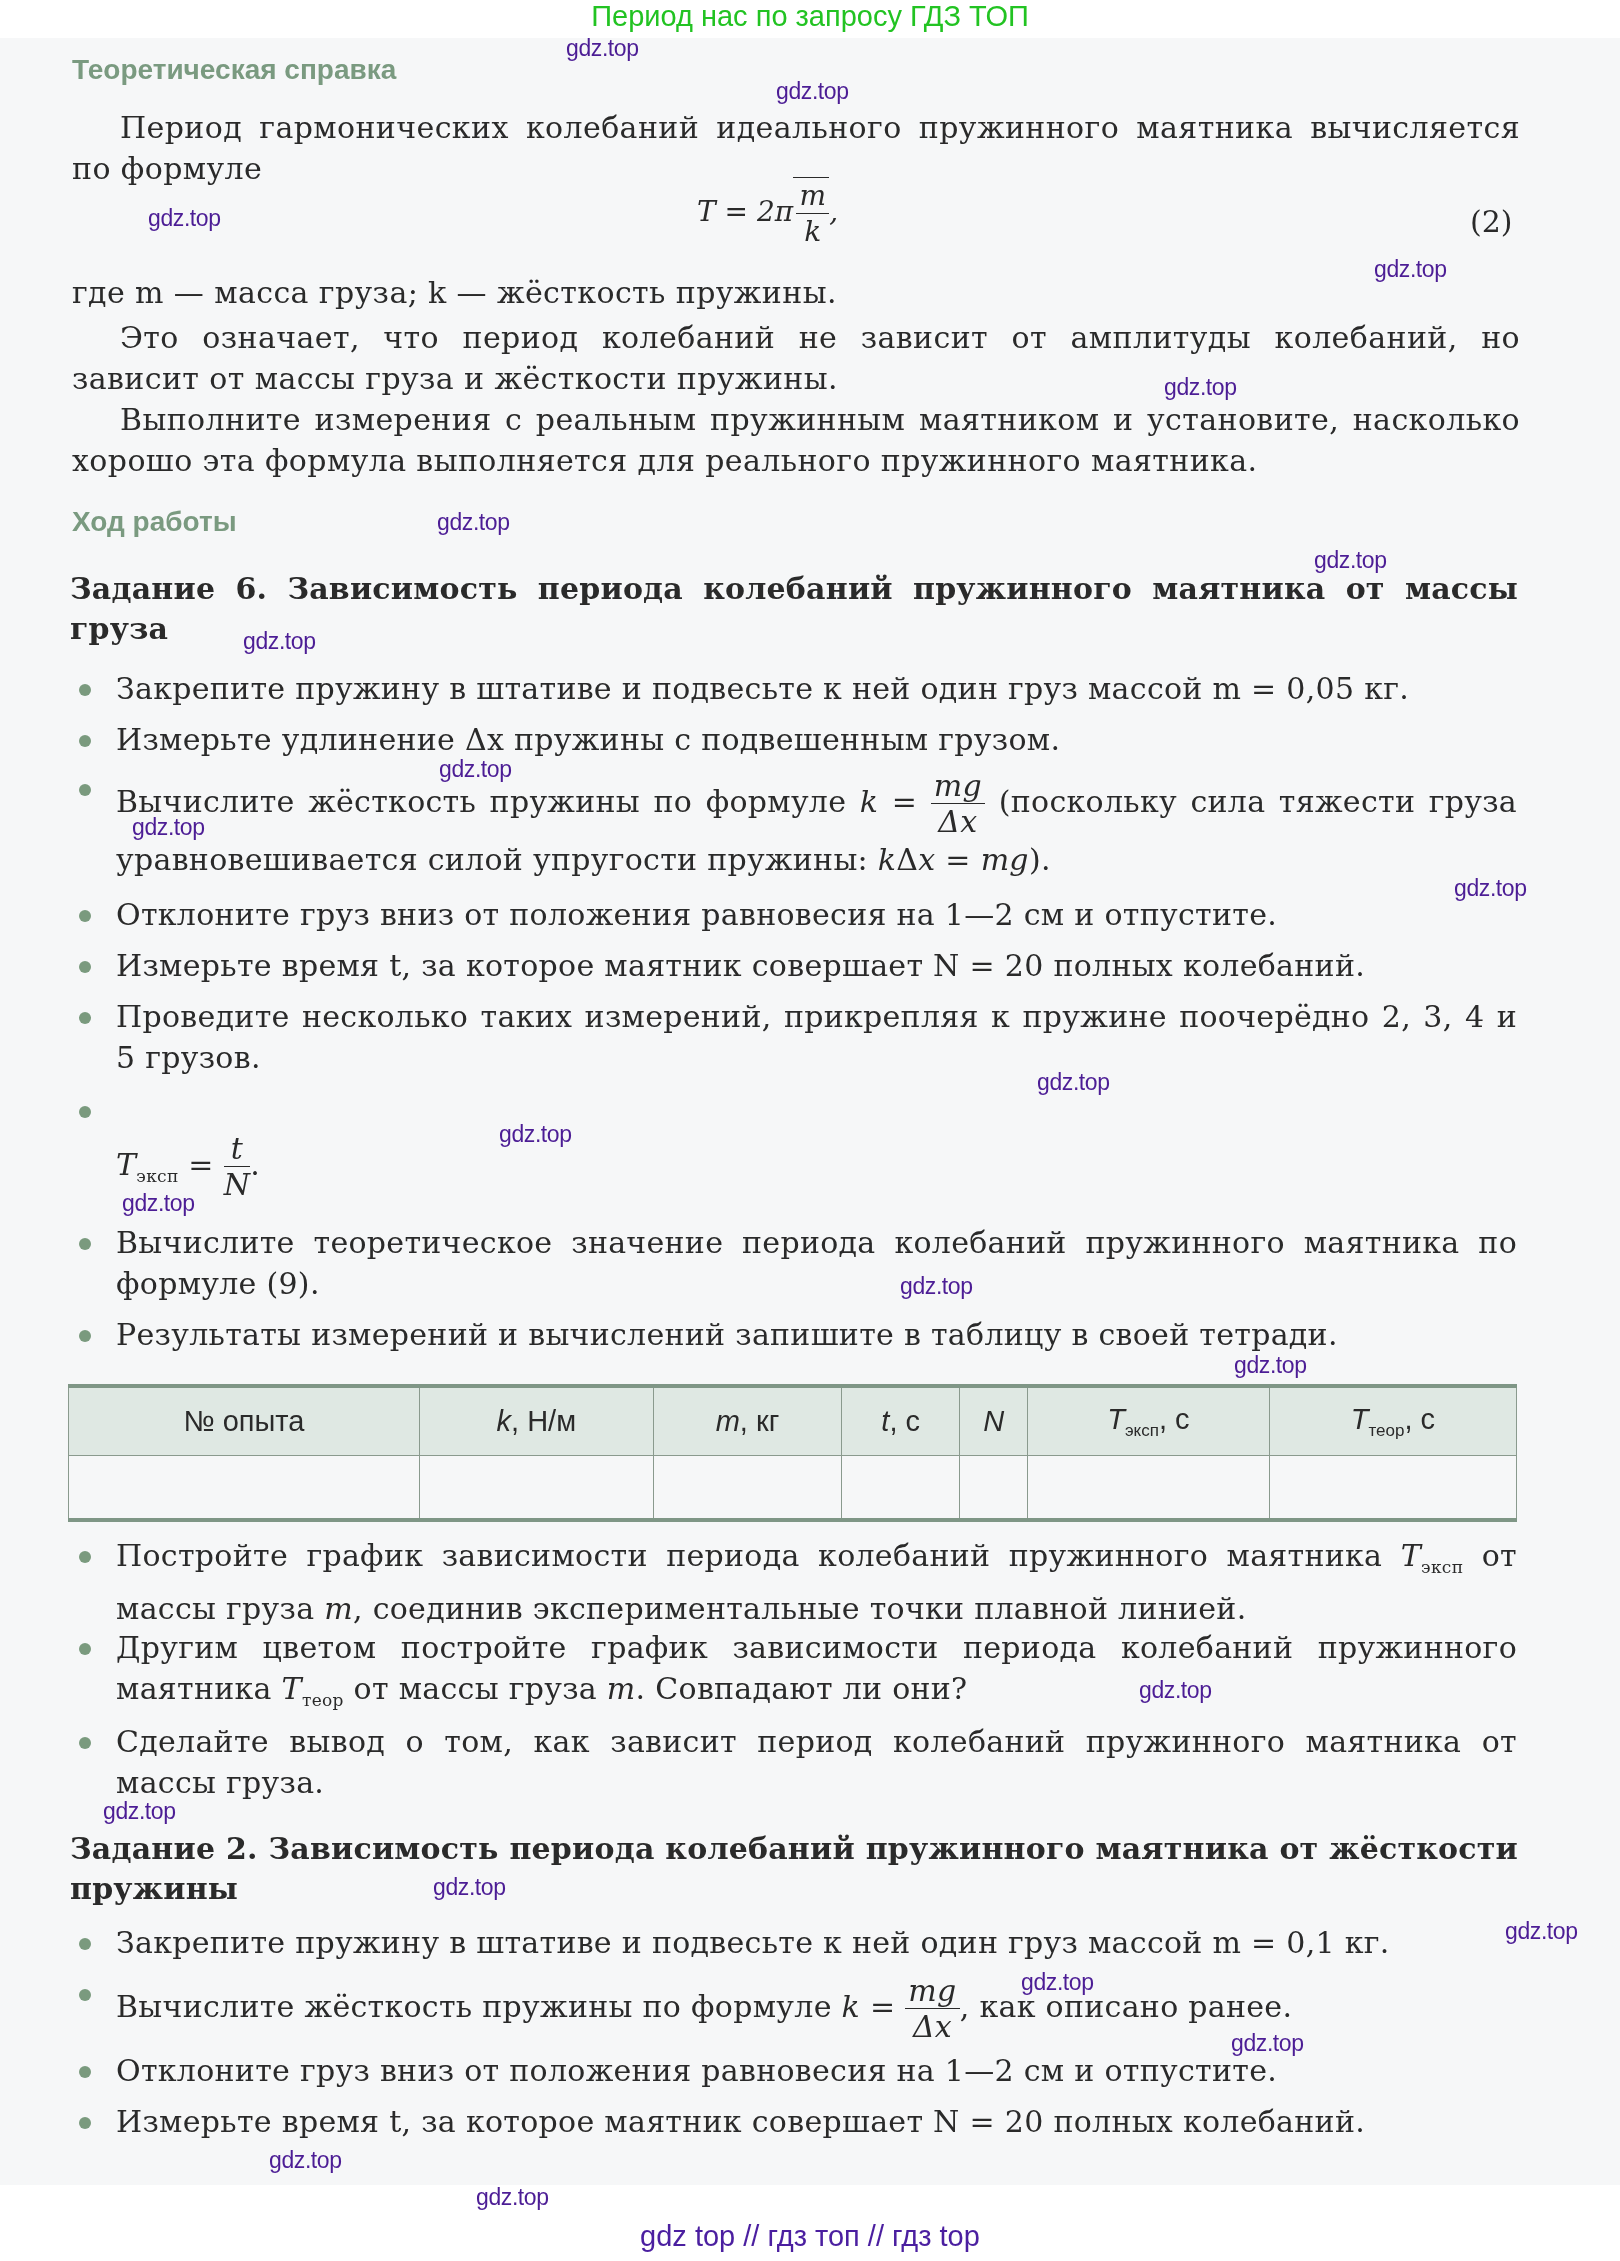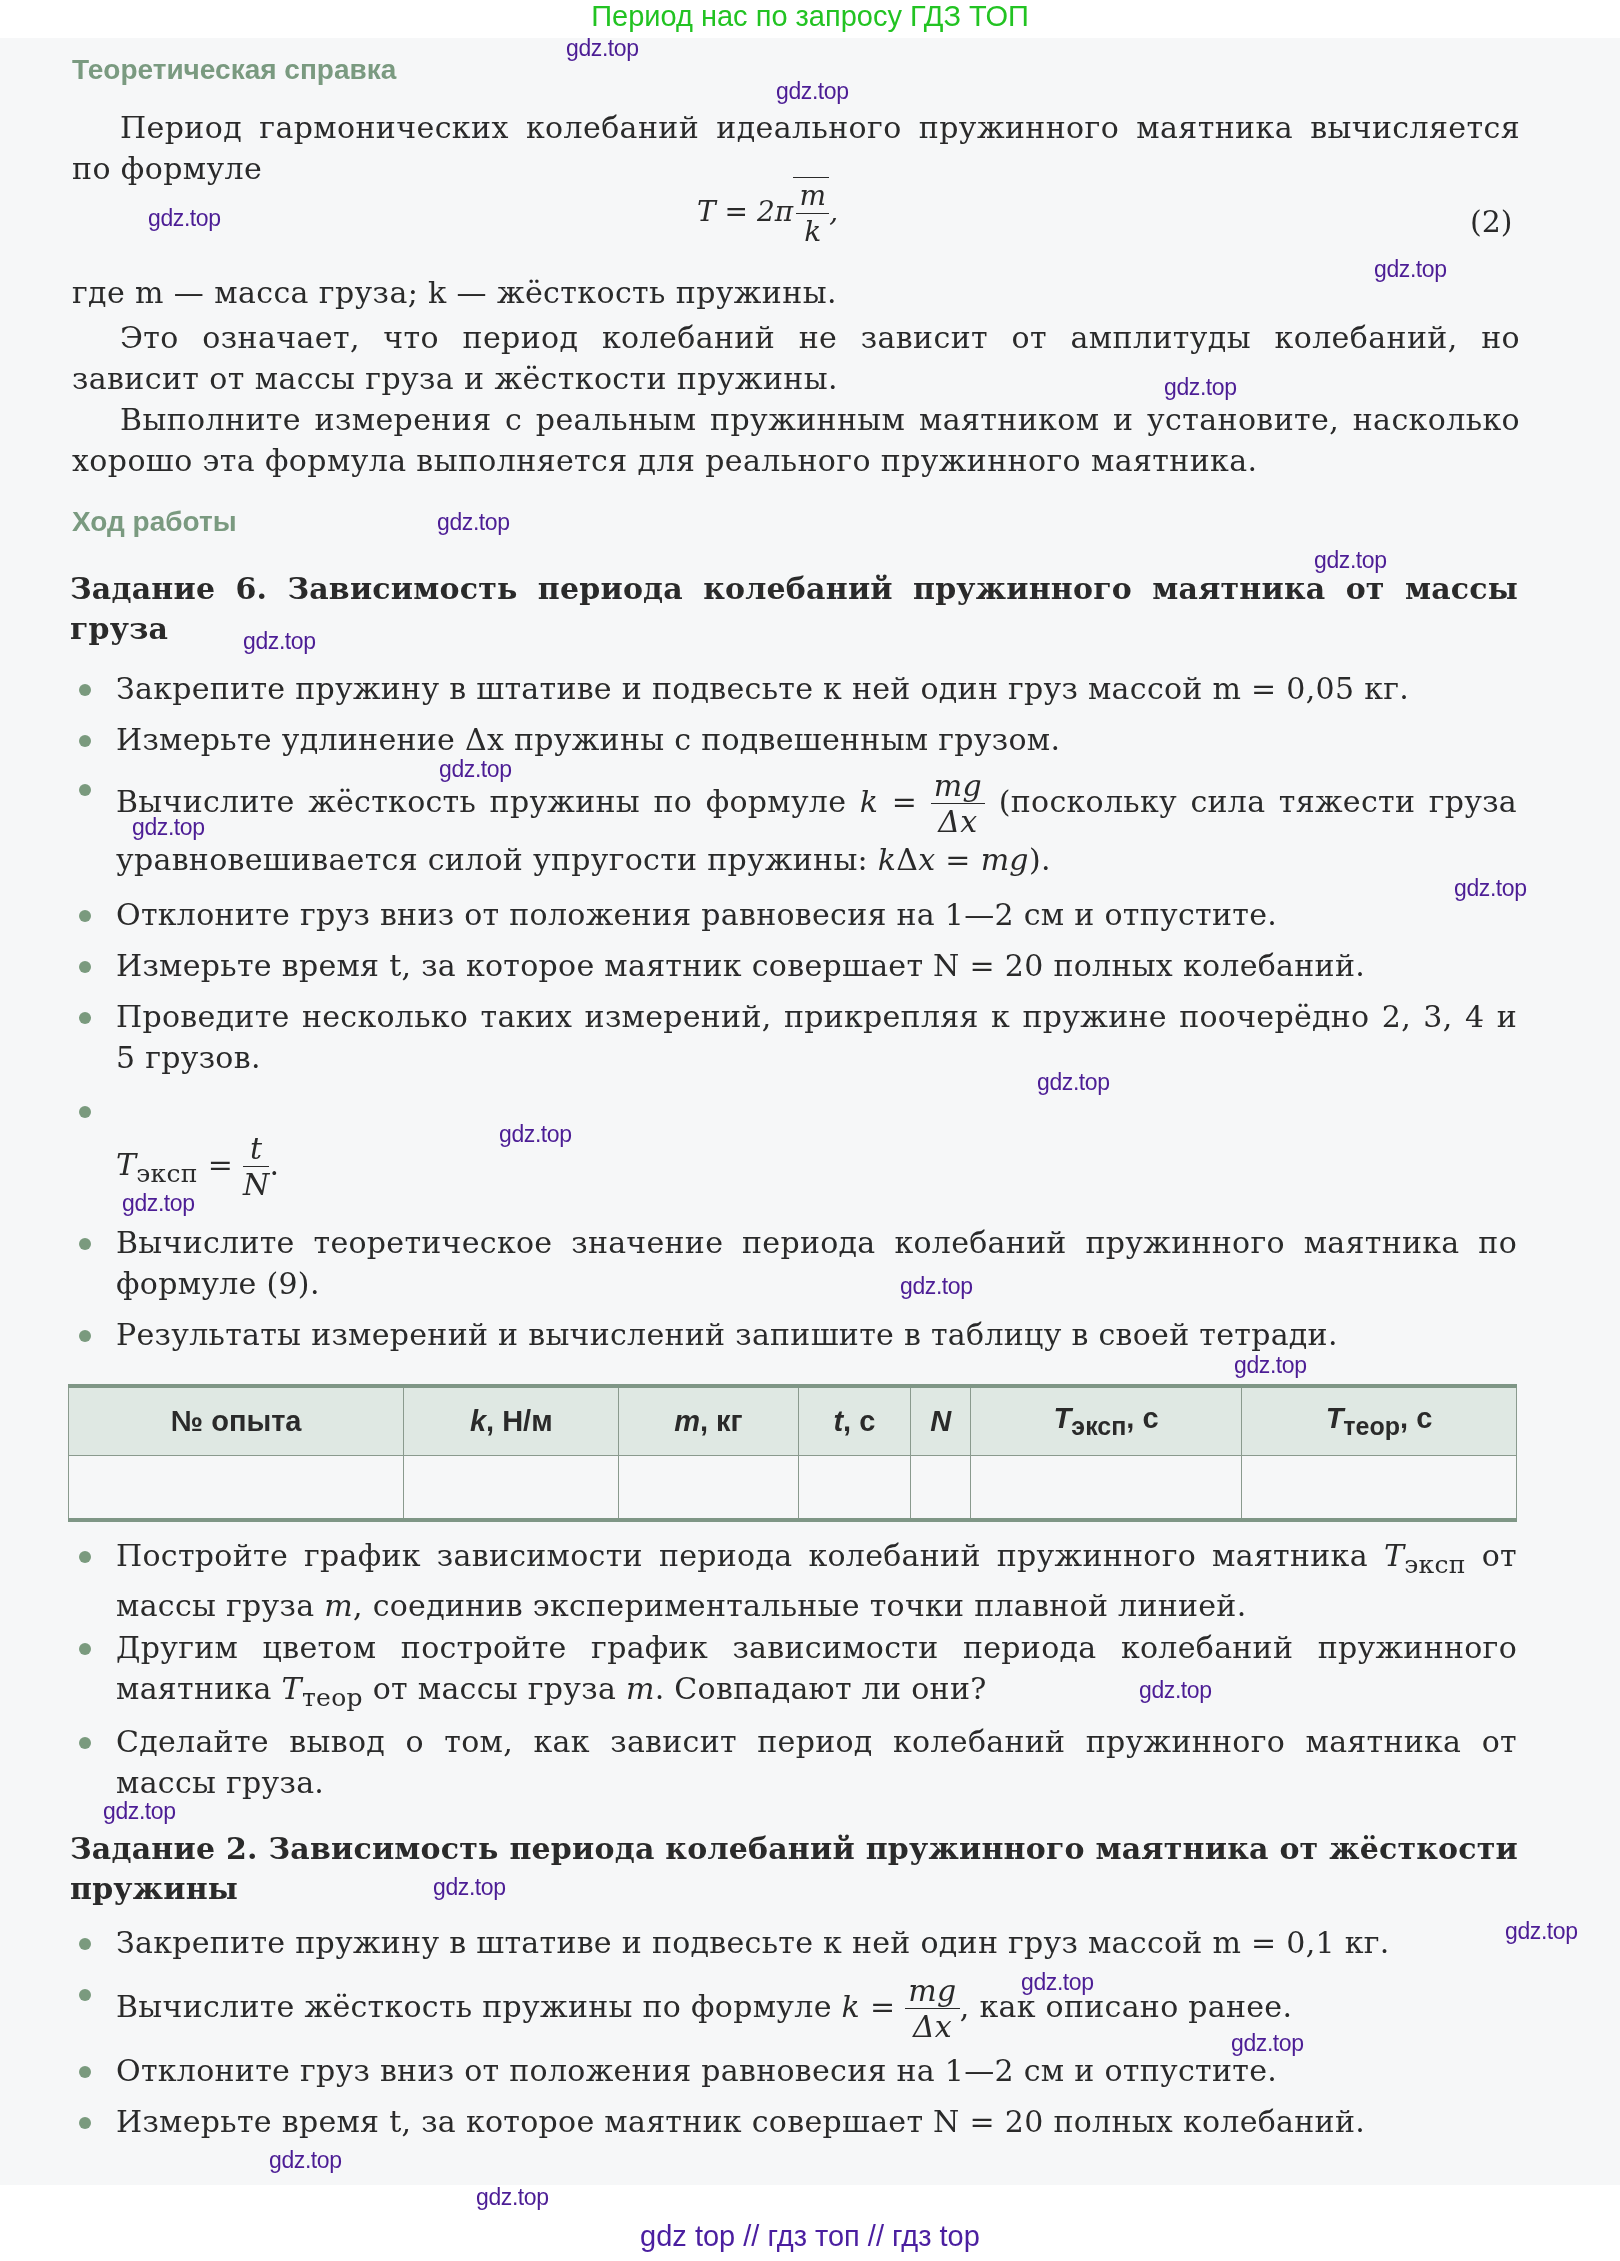--- a/index.html
+++ b/index.html
@@ -52,28 +52,28 @@
     width:12px; height:12px; border-radius:50%; background:#7a9a7e;
   }
   .formula-block {
     position:absolute; font-size:28px; font-style:italic;
   }
   .frac { display:inline-block; vertical-align:middle; text-align:center; font-style:italic; }
   .frac .num { display:block; border-bottom:1.6px solid #2a2a2a; padding:0 3.2px; line-height:35px; }
   .frac .den { display:block; line-height:35px; }
   .sqrt { display:inline-block; vertical-align:middle; border-top:1.6px solid #2a2a2a; padding-left:3.2px; }
   i { font-style:italic; }
-  sub { font-size:25px; font-style:normal; }
+  sub { font-size:17px; font-style:normal; }
   table.data-table {
     position:absolute; left:68px; top:1384px; width:1449px;
     border-collapse:collapse; font-family:"Liberation Sans", sans-serif;
     font-size:29px;
   }
   table.data-table th, table.data-table td {
-    border:1.6px solid #8a9a8e; font-weight:bold;margin-left:48px;
+    border:1.6px solid #8a9a8e; font-weight:normal;margin-left:48px;
   }
   table.data-table th { height:65px; background:#dfe8e3; }
   table.data-table td { height:60px; background:#f6f7f8; }
   table.data-table { border-top:4px solid #7f9686; border-bottom:4px solid #7f9686; }
 </style>
 </head>
 <body>
 
 <div class="top-banner">
   <span style="color:#22c322">Период нас по запросу ГДЗ ТОП</span>

